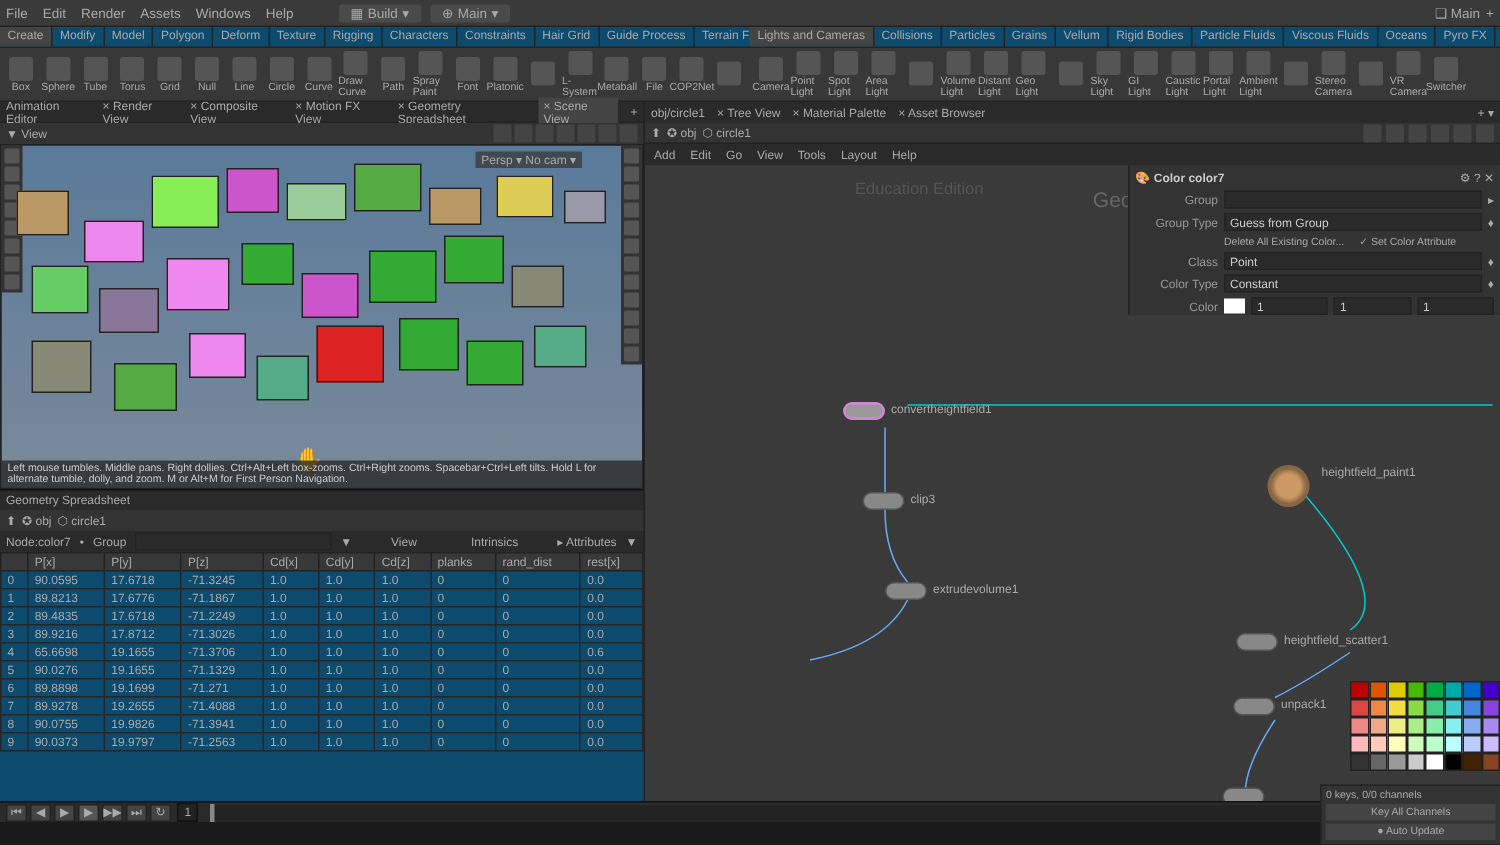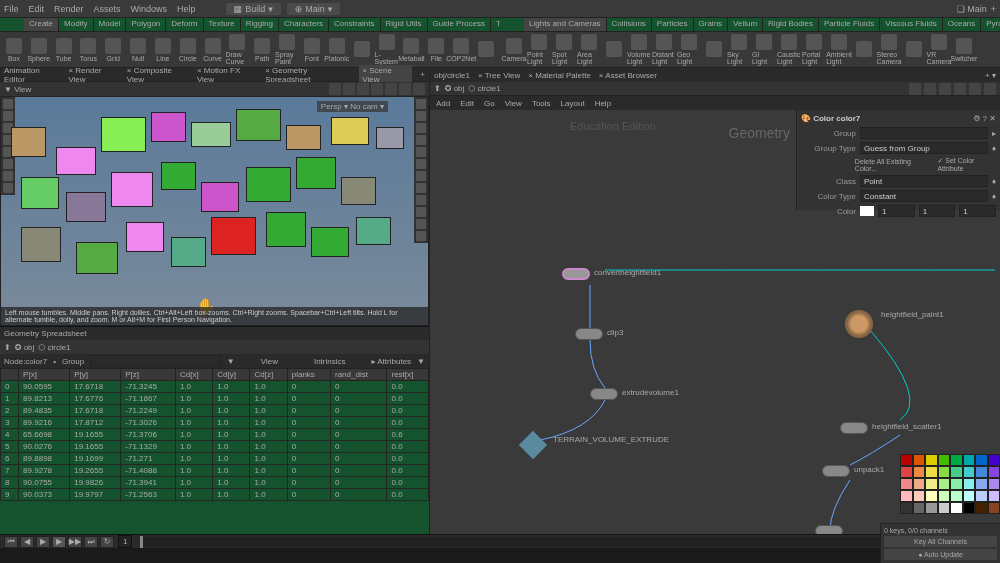--- a/index.html
+++ b/index.html
@@ -1,21 +1,21 @@
 <!DOCTYPE html>
 <html><head>
 <meta charset="utf-8">
 <style>
 * { margin: 0; padding: 0; box-sizing: border-box; font-family: Arial, sans-serif; }
 body { background: #1a1a1a; color: #aaa; font-size: 9px; width: 1000px; height: 563px; overflow: hidden; position: relative; }
 .top-menu { height: 18px; background: #3a3a3a; display: flex; align-items: center; padding: 0 4px; gap: 10px; border-bottom: 1px solid #222; }
 .top-menu span { cursor: pointer; }
 .build-bar { display: flex; align-items: center; gap: 6px; margin-left: 20px; }
 .build-btn { background: #4a4a4a; padding: 1px 8px; border-radius: 2px; display: flex; align-items: center; gap: 3px; }
-.shelf-tabs { height: 14px; background: #14532d; display: flex; font-size: 8px; border-bottom: 1px solid #222; padding-left: 24px; }
+.shelf-tabs { height: 14px; background: #0c4a6e; display: flex; font-size: 8px; border-bottom: 1px solid #222; }
 .shelf-tab { padding: 1px 5px; border-right: 1px solid #222; cursor: pointer; white-space: nowrap; }
 .shelf-tab.active { background: #444; }
 .shelf-icons { height: 36px; background: #383838; display: flex; padding: 2px; gap: 1px; border-bottom: 1px solid #222; }
 .shelf-icon { width: 24px; display: flex; flex-direction: column; align-items: center; justify-content: center; cursor: pointer; font-size: 7px; }
 .shelf-icon .ic { width: 16px; height: 16px; background: #555; border-radius: 2px; margin-bottom: 1px; }
 .pane-tabs { height: 14px; background: #2a2a2a; display: flex; font-size: 8px; padding: 0 4px; gap: 8px; align-items: center; border-bottom: 1px solid #222; }
 .main { display: flex; height: 466px; }
 .left-col { width: 430px; display: flex; flex-direction: column; border-right: 1px solid #222; }
 .viewport-header { height: 14px; background: #333; display: flex; align-items: center; padding: 0 4px; font-size: 8px; justify-content: space-between; }
 .viewport-tools { display: flex; gap: 2px; }
@@ -49,36 +49,36 @@
 .h25 { left: 355px; top: 120px; width: 35px; height: 28px; background: #5a8; }
 .cursor-hand { position: absolute; left: 195px; top: 200px; font-size: 16px; color: #fff; }
 .viewport-hint { position: absolute; bottom: 0; left: 0; right: 0; background: rgba(40,40,40,0.8); padding: 2px 4px; font-size: 7px; color: #ccc; }
 .persp-badge { position: absolute; top: 4px; right: 40px; background: rgba(60,60,60,0.8); padding: 1px 4px; font-size: 8px; }
 .left-tools { position: absolute; left: 0; top: 0; width: 14px; background: #333; display: flex; flex-direction: column; gap: 2px; padding: 2px; }
 .right-tools { position: absolute; right: 0; top: 0; width: 14px; background: #333; display: flex; flex-direction: column; gap: 2px; padding: 2px; }
 .lt { width: 10px; height: 10px; background: #555; border-radius: 1px; }
 .spreadsheet-header { height: 14px; background: #2a2a2a; font-size: 8px; padding: 2px 4px; border-top: 1px solid #111; }
 .spreadsheet-path { height: 14px; background: #333; font-size: 8px; padding: 2px 4px; display: flex; align-items: center; gap: 4px; }
 .spreadsheet-controls { height: 14px; background: #2a2a2a; font-size: 8px; padding: 2px 4px; display: flex; align-items: center; gap: 6px; }
-.spreadsheet { flex: 1; overflow: hidden; background: #14532d; }
+.spreadsheet { flex: 1; overflow: hidden; background: #0c4a6e; }
 .ss-table { width: 100%; font-size: 8px; border-collapse: collapse; }
 .ss-table th { background: #383838; padding: 1px 4px; text-align: left; border: 1px solid #222; font-weight: normal; }
 .ss-table td { padding: 1px 4px; border: 1px solid #252525; }
 .right-col { flex: 1; display: flex; flex-direction: column; position: relative; }
 .right-tabs { height: 14px; background: #2a2a2a; display: flex; font-size: 8px; align-items: center; padding: 0 4px; gap: 8px; }
 .right-path { height: 14px; background: #333; display: flex; font-size: 8px; align-items: center; padding: 0 4px; gap: 4px; border-bottom: 1px solid #222; }
 .network-header { height: 14px; background: #2a2a2a; display: flex; font-size: 8px; align-items: center; padding: 0 6px; gap: 10px; }
 .network { flex: 1; background: #3a3a3a; position: relative; overflow: hidden; }
 .watermark { position: absolute; top: 10px; left: 140px; color: #555; font-size: 11px; }
 .watermark2 { position: absolute; top: 15px; right: 210px; color: #666; font-size: 14px; }
 .node { position: absolute; display: flex; align-items: flex-start; gap: 4px; }
 .node-body { width: 28px; height: 12px; background: #888; border-radius: 6px; border: 1px solid #555; }
 .node-label { font-size: 8px; color: #aaa; }
 .node.selected .node-body { background: #999; }
-.params-panel { position: absolute; top: 0; right: 0; width: 204px; background: #333; border-left: 1px solid #222; padding: 4px; font-size: 8px; height: 100px; }
+.params-panel { position: absolute; top: 0; right: 0; width: 248px; background: #333; border-left: 1px solid #222; padding: 4px; font-size: 8px; height: 100px; }
 .param-row { display: flex; align-items: center; margin-bottom: 3px; gap: 4px; }
 .param-label { width: 55px; text-align: right; color: #999; }
 .param-input { flex: 1; background: #2a2a2a; border: 1px solid #222; padding: 1px 3px; color: #ccc; height: 12px; }
 .color-palette { position: absolute; bottom: 20px; right: 0; width: 100px; display: grid; grid-template-columns: repeat(8, 1fr); grid-auto-rows: 12px; }
 .cp { border: 1px solid #222; }
 .timeline-track { flex: 1; height: 10px; background: #222; position: relative; margin: 0 4px; }
 .timeline-controls { height: 14px; background: #2a2a2a; display: flex; align-items: center; padding: 0 4px; gap: 2px; font-size: 8px; border-top: 1px solid #111; }
 .tc-btn { width: 14px; height: 12px; background: #444; border: 1px solid #222; display: flex; align-items: center; justify-content: center; }
 .frame-box { background: #222; padding: 1px 4px; border: 1px solid #111; margin: 0 2px; }
 .gear-node { width: 28px; height: 28px; background: radial-gradient(circle, #c96 40%, #864 60%); border-radius: 50%; position: relative; }
@@ -112,21 +112,21 @@
 <div class="shelf-tabs">
   <div class="shelf-tab active">Create</div>
   <div class="shelf-tab">Modify</div>
   <div class="shelf-tab">Model</div>
   <div class="shelf-tab">Polygon</div>
   <div class="shelf-tab">Deform</div>
   <div class="shelf-tab">Texture</div>
   <div class="shelf-tab">Rigging</div>
   <div class="shelf-tab">Characters</div>
   <div class="shelf-tab">Constraints</div>
-  <div class="shelf-tab">Rigid Utils</div>
+  <div class="shelf-tab">Hair Grid</div>
   <div class="shelf-tab">Guide Process</div>
   <div class="shelf-tab">Terrain FX</div>
   <div class="shelf-tab">Volume</div>
   <div class="shelf-tab">SideFX Labs</div>
 </div>
 <div class="shelf-icons" id="shelf-left">
         <div class="shelf-icon">
           <div class="ic"></div>
           <span>Box</span>
         </div>
@@ -605,29 +605,25 @@
           <span class="node-label">convertheightfield1</span>
     </div>
     <div class="node" style="left:145px;top:218px;">
       <div class="node-body"></div>
           <span class="node-label">clip3</span>
     </div>
     <div class="node" style="left:160px;top:278px;">
       <div class="node-body"></div>
           <span class="node-label">extrudevolume1</span>
     </div>
-    <div class="node" style="left:93px;top:325px;">
-      <div class="cross-node"></div>
-          <span class="node-label" style="margin-left:6px;">TERRAIN_VOLUME_EXTRUDE</span>
-    </div>
     <div class="node" style="left:415px;top:200px;">
       <div class="gear-node"></div>
           <span class="node-label" style="margin-left:4px;">heightfield_paint1</span>
     </div>
-    <div class="node" style="left:410px;top:312px;">
+    <div class="node" style="left:394px;top:312px;">
       <div class="node-body"></div>
           <span class="node-label">heightfield_scatter1</span>
     </div>
     <div class="node" style="left:392px;top:355px;">
       <div class="node-body"></div>
           <span class="node-label">unpack1</span>
     </div>
     <div class="node" style="left:385px;top:415px;">
       <div class="node-body"></div>
     </div>

